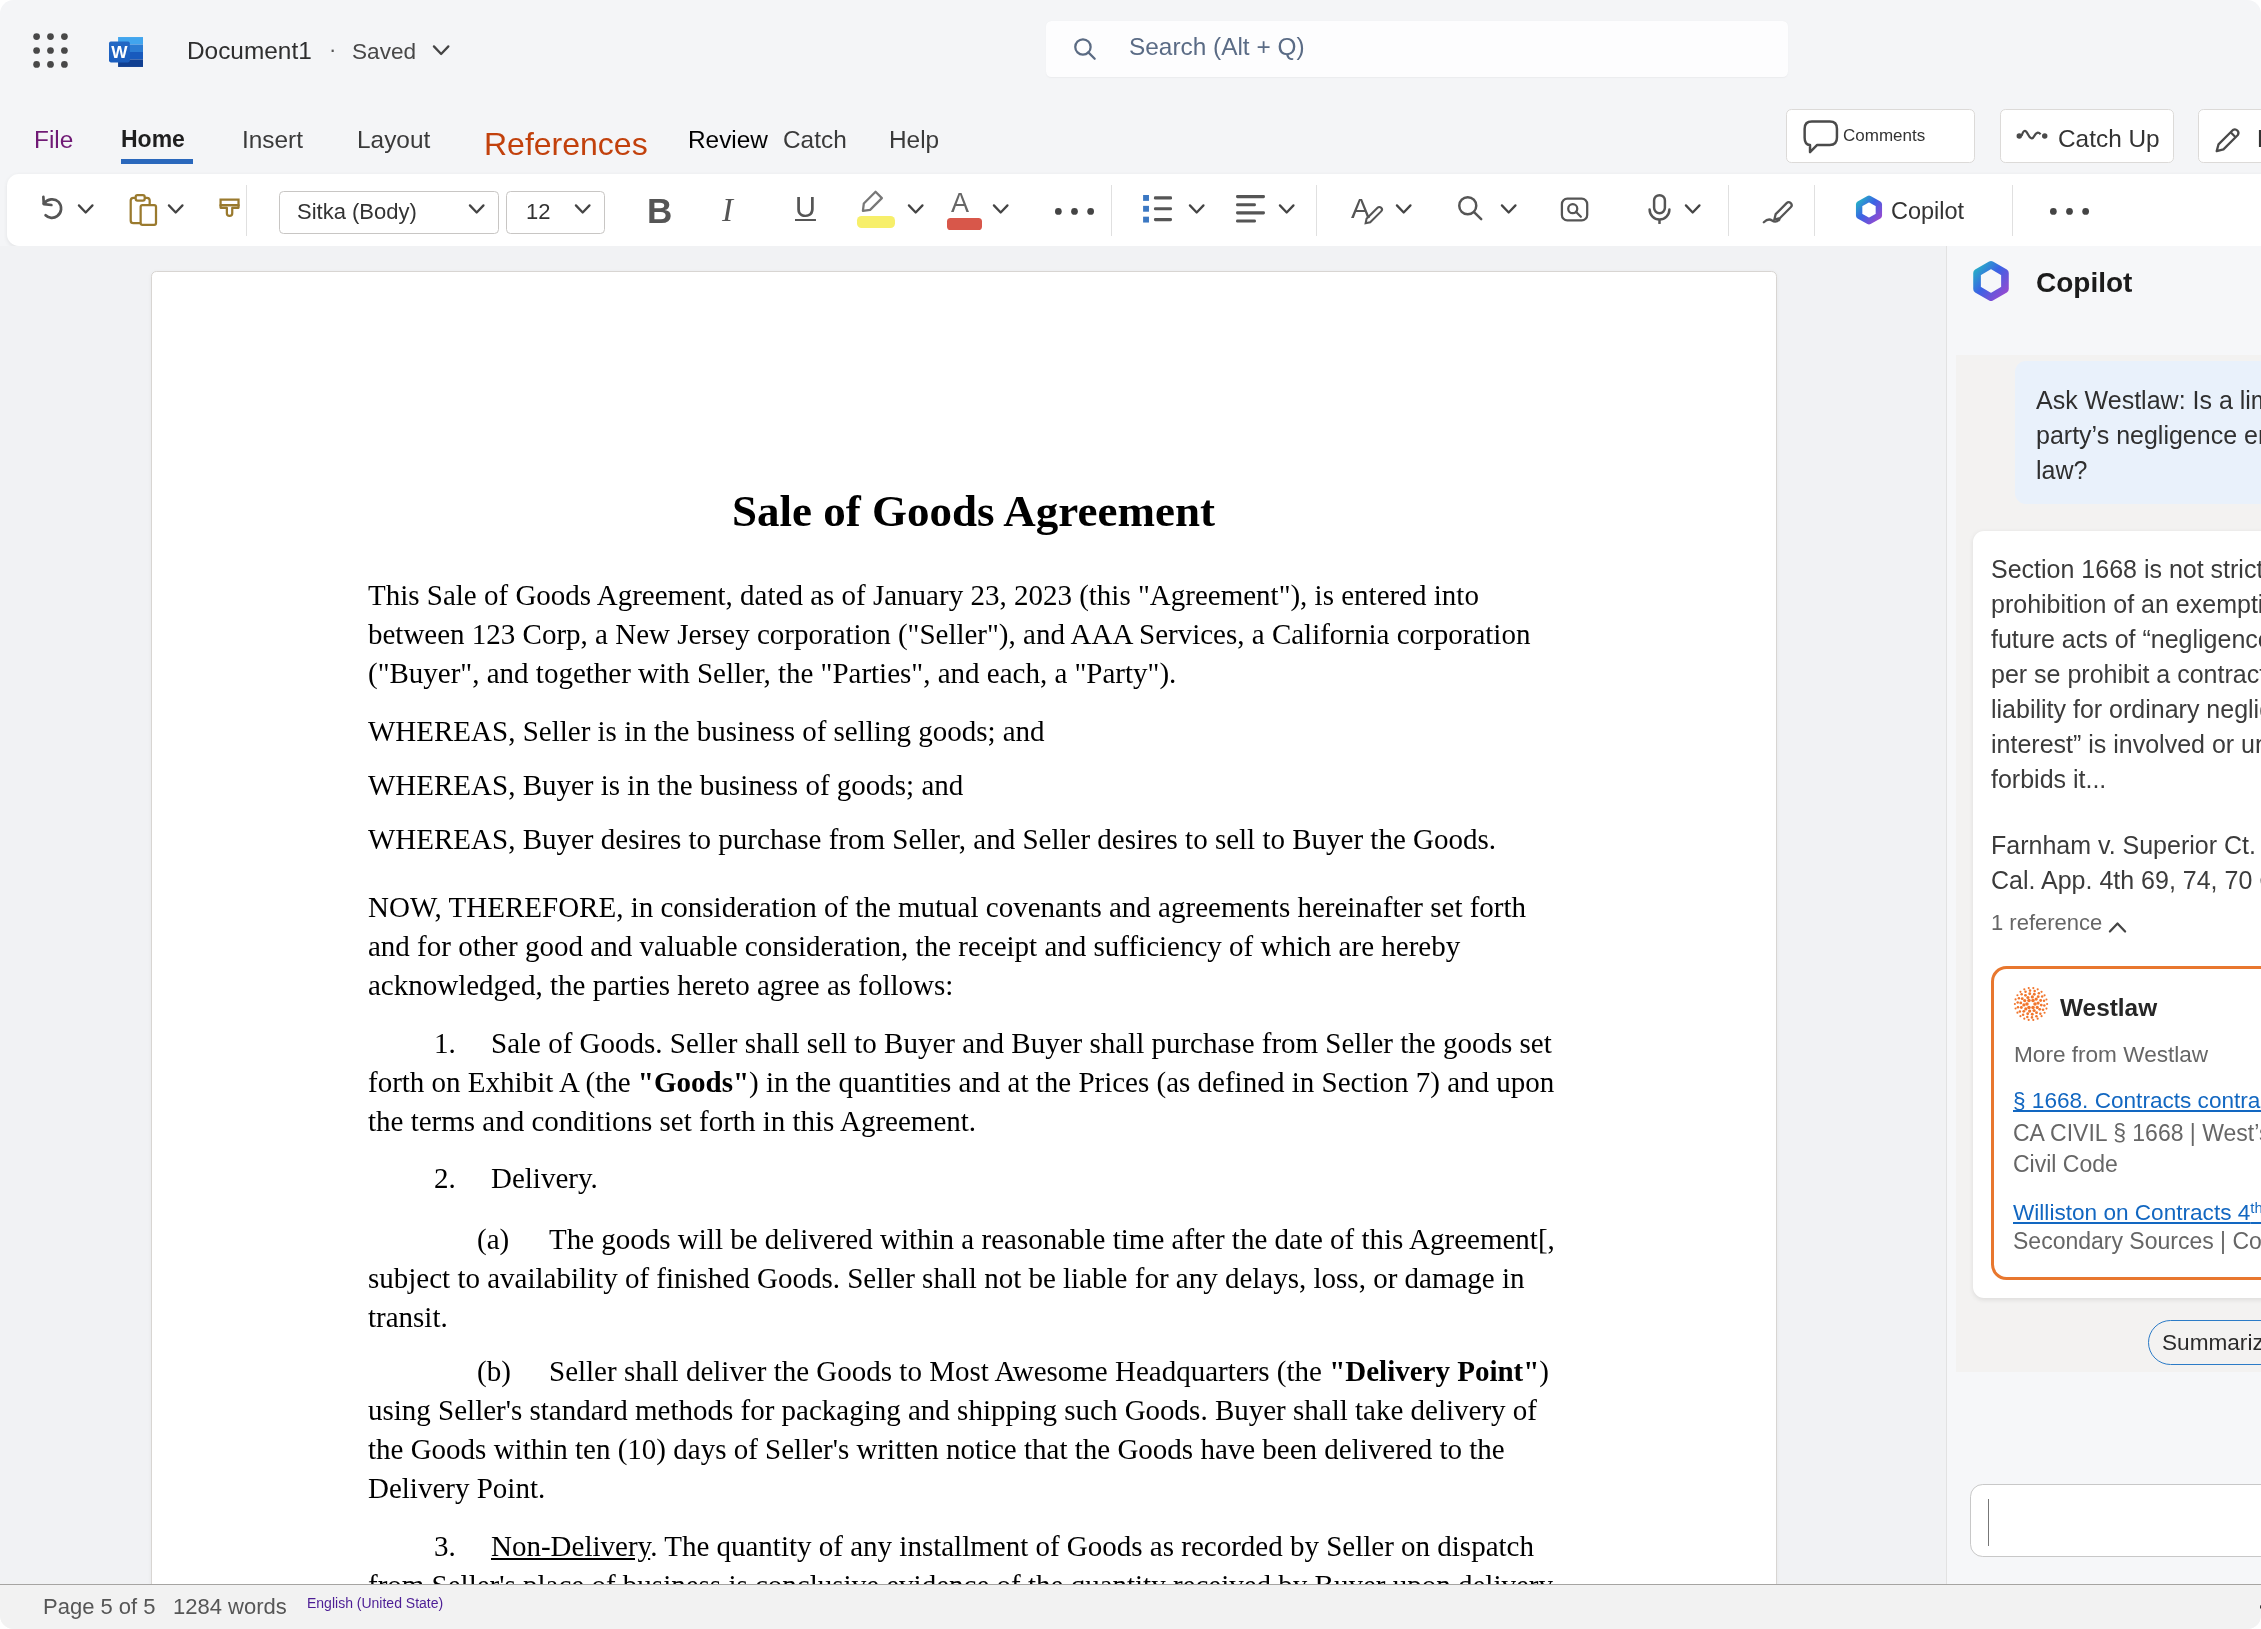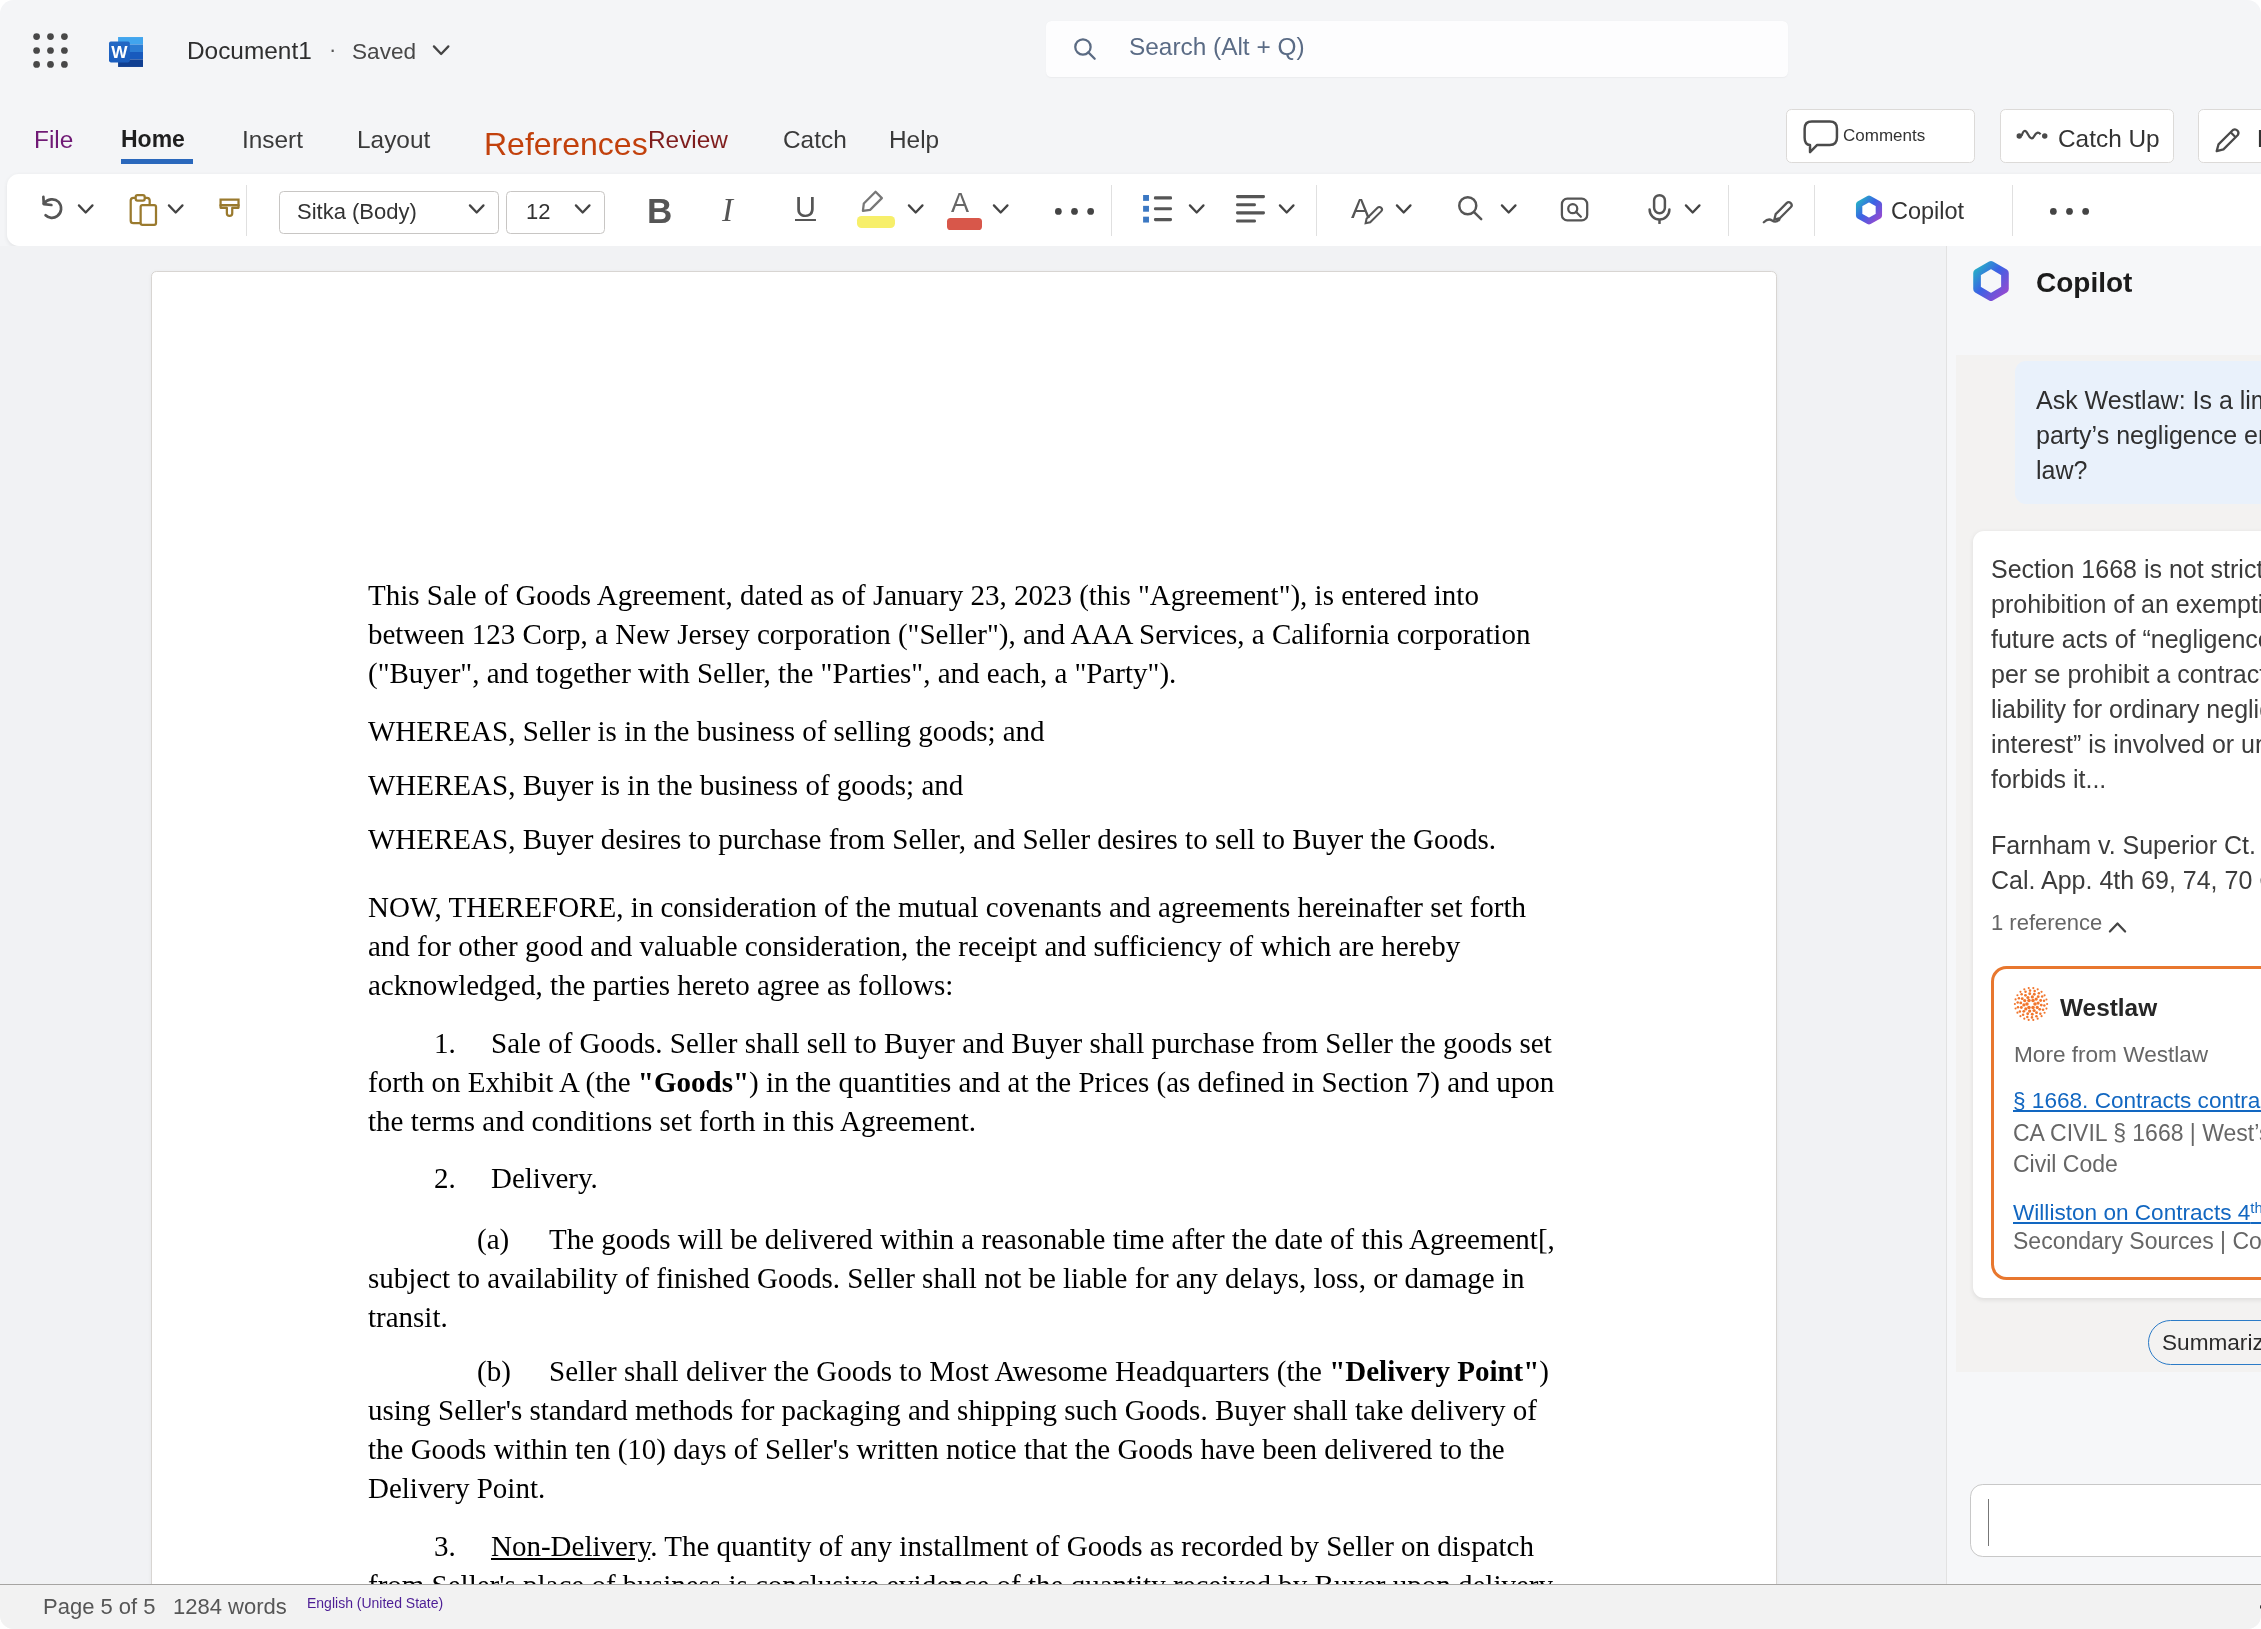--- a/index.html
+++ b/index.html
@@ -59,21 +59,21 @@
     <svg class="abs" style="left:1073px;top:37px" width="23.5" height="23.5" viewBox="0 0 52 52">
       <circle cx="22" cy="22" r="17" fill="none" stroke="#5b6b83" stroke-width="5"></circle>
       <line x1="34" y1="34" x2="48" y2="48" stroke="#5b6b83" stroke-width="5" stroke-linecap="round"></line>
     </svg>
     <div class="t" style="left:1129px;top:35px;font-size:24.4px;color:#5a6b85">Search (Alt + Q)</div>
     <div class="t" style="left:34px;top:128px;font-size:24.4px;font-weight:normal;color:#701a75">File</div>
     <div class="t" style="left:121px;top:128px;font-size:23px;font-weight:bold;color:#1f1f1f">Home</div>
     <div class="t" style="left:242px;top:128px;font-size:24.4px;font-weight:normal;color:#3a3a3a">Insert</div>
     <div class="t" style="left:357px;top:128px;font-size:24.4px;font-weight:normal;color:#3a3a3a">Layout</div>
     <div class="t" style="left:484px;top:128px;font-size:32px;font-weight:normal;color:#c2410c">References</div>
-    <div class="t" style="left:648px;top:128px;font-size:24.4px;font-weight:normal;color:#7f1d1d">Review</div>
+    <div class="t" style="left:688px;top:128px;font-size:24.4px;font-weight:normal;color:#000000">Review</div>
     <div class="t" style="left:783px;top:128px;font-size:24.4px;font-weight:normal;color:#3a3a3a">Catch</div>
     <div class="t" style="left:889px;top:128px;font-size:24.4px;font-weight:normal;color:#3a3a3a">Help</div>
     <div class="abs" style="left:121px;top:159px;width:72px;height:5.4px;background:#2a68bc"></div>
     <div class="btn" style="left:1786px;width:189px"></div>
     <svg class="abs" style="left:1801px;top:118px" width="36" height="35" viewBox="0 0 80 78">
       <path d="M8 24 q0-16 16-16 h40 q16 0 16 16 v20 q0 16-16 16 h-28 l-16 16 v-16 q-12 0-12-16 z" fill="none" stroke="#4a4a4a" stroke-width="5.5" stroke-linejoin="round"></path>
     </svg>
     <div class="t" style="left:1843px;top:127px;font-size:17px;color:#333">Comments</div>
     <div class="btn" style="left:2000px;width:174px"></div>
     <svg class="abs" style="left:2016px;top:126px" width="32" height="20" viewBox="0 0 70 44">
@@ -207,20 +207,21 @@
     <div class="t" style="left:1891px;top:200px;font-size:23.5px;color:#333">Copilot</div>
     <div class="vsep" style="left:2012px"></div>
     <svg class="abs" style="left:2050px;top:208px" width="39" height="6.8" viewBox="0 0 87.0 15.0">
       <circle fill="#444" cx="7.5" cy="7.5" r="7.5"></circle>
       <circle fill="#444" cx="43.5" cy="7.5" r="7.5"></circle>
       <circle fill="#444" cx="79.5" cy="7.5" r="7.5"></circle>
     </svg>
     <div id="canvas">
       <div id="page"></div>
     </div>
+    <div class="t" style="left:377px;top:489px;width:1193px;text-align:center;font-family:'Liberation Serif',serif;font-weight:bold;font-size:45px;color:#000">Sale of Goods Agreement</div>
     <div id="doc"><div class="ln">This Sale of Goods Agreement, dated as of January 23, 2023 (this "Agreement"), is entered into</div><div class="ln">between 123 Corp, a New Jersey corporation ("Seller"), and AAA Services, a California corporation</div><div class="ln">("Buyer", and together with Seller, the "Parties", and each, a "Party").</div><div class="ln" style="margin-top:18.5px">WHEREAS, Seller is in the business of selling goods; and</div><div class="ln" style="margin-top:15px">WHEREAS, Buyer is in the business of goods; and</div><div class="ln" style="margin-top:15.4px">WHEREAS, Buyer desires to purchase from Seller, and Seller desires to sell to Buyer the Goods.</div><div class="ln" style="margin-top:29px">NOW, THEREFORE, in consideration of the mutual covenants and agreements hereinafter set forth</div><div class="ln">and for other good and valuable consideration, the receipt and sufficiency of which are hereby</div><div class="ln">acknowledged, the parties hereto agree as follows:</div><div class="ln" style="margin-top:19px"><span class="at" style="left:66px">1.</span><span class="at" style="left:123px">Sale of Goods. Seller shall sell to Buyer and Buyer shall purchase from Seller the goods set</span></div><div class="ln">forth on Exhibit A (the <b>"Goods"</b>) in the quantities and at the Prices (as defined in Section 7) and upon</div><div class="ln">the terms and conditions set forth in this Agreement.</div><div class="ln" style="margin-top:18px"><span class="at" style="left:66px">2.</span><span class="at" style="left:123px">Delivery.</span></div><div class="ln" style="margin-top:22px"><span class="at" style="left:109px">(a)</span><span class="at" style="left:181px">The goods will be delivered within a reasonable time after the date of this Agreement[,</span></div><div class="ln">subject to availability of finished Goods. Seller shall not be liable for any delays, loss, or damage in</div><div class="ln">transit.</div><div class="ln" style="margin-top:15.4px"><span class="at" style="left:109px">(b)</span><span class="at" style="left:181px">Seller shall deliver the Goods to Most Awesome Headquarters (the <b>"Delivery Point"</b>)</span></div><div class="ln">using Seller's standard methods for packaging and shipping such Goods. Buyer shall take delivery of</div><div class="ln">the Goods within ten (10) days of Seller's written notice that the Goods have been delivered to the</div><div class="ln">Delivery Point.</div><div class="ln" style="margin-top:18.5px"><span class="at" style="left:66px">3.</span><span class="at" style="left:123px"><u>Non-Delivery</u>. The quantity of any installment of Goods as recorded by Seller on dispatch</span></div><div class="ln">from Seller's place of business is conclusive evidence of the quantity received by Buyer upon delivery</div></div>
     <div id="panel">
       <div id="chat"></div>
       <svg class="abs" style="left:26px;top:15px" width="36" height="40" viewBox="0 0 80 88">
         <defs>
           <linearGradient id="cg2" x1="0" y1="0" x2="1" y2="1">
             <stop offset="0" stop-color="#25b2c6"></stop>
             <stop offset="0.45" stop-color="#3b62e4"></stop>
             <stop offset="1" stop-color="#9a48d0"></stop>
           </linearGradient>

